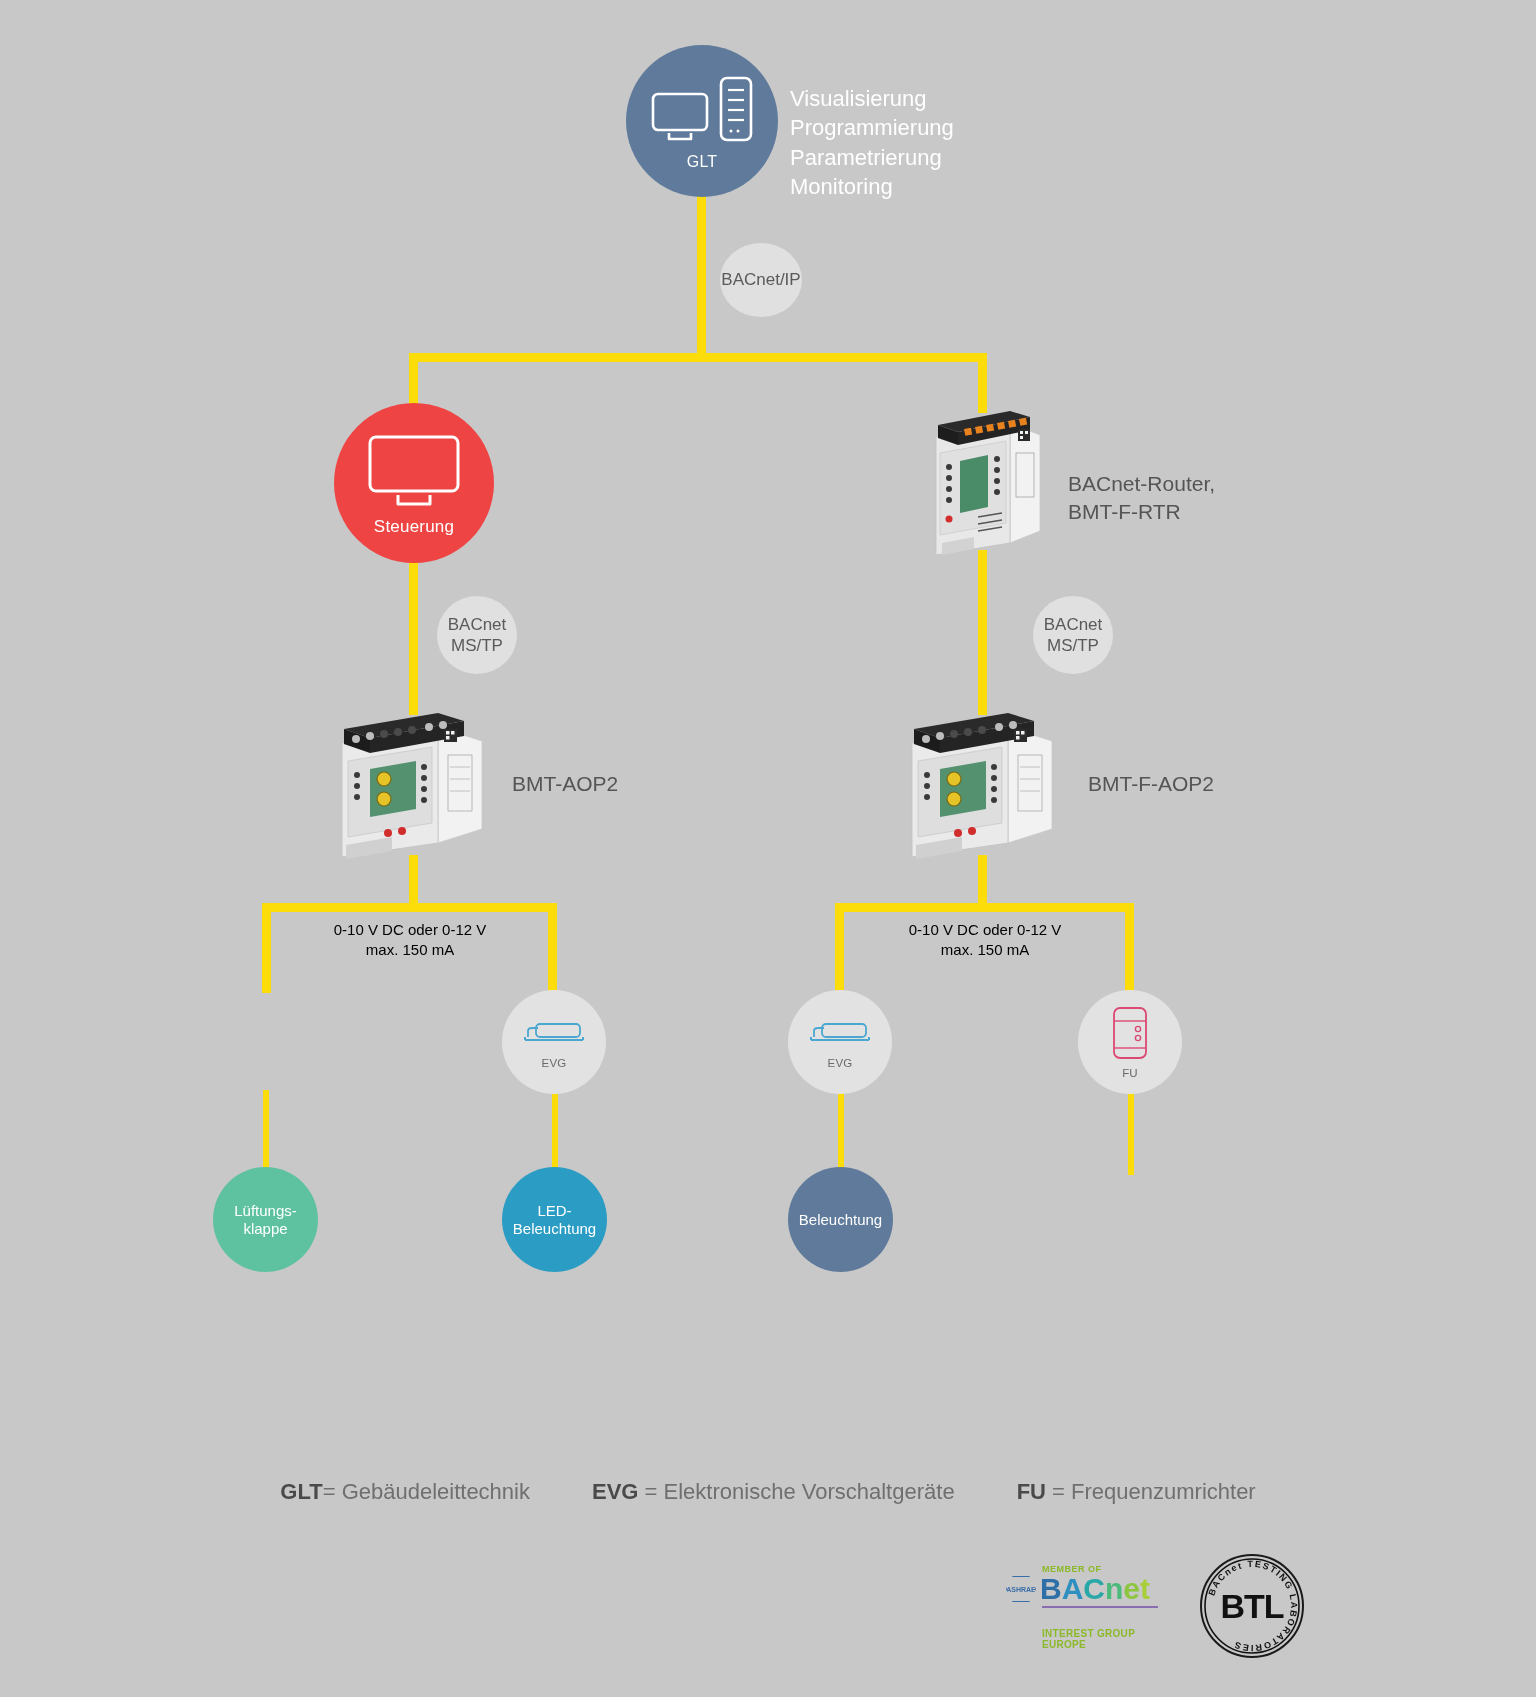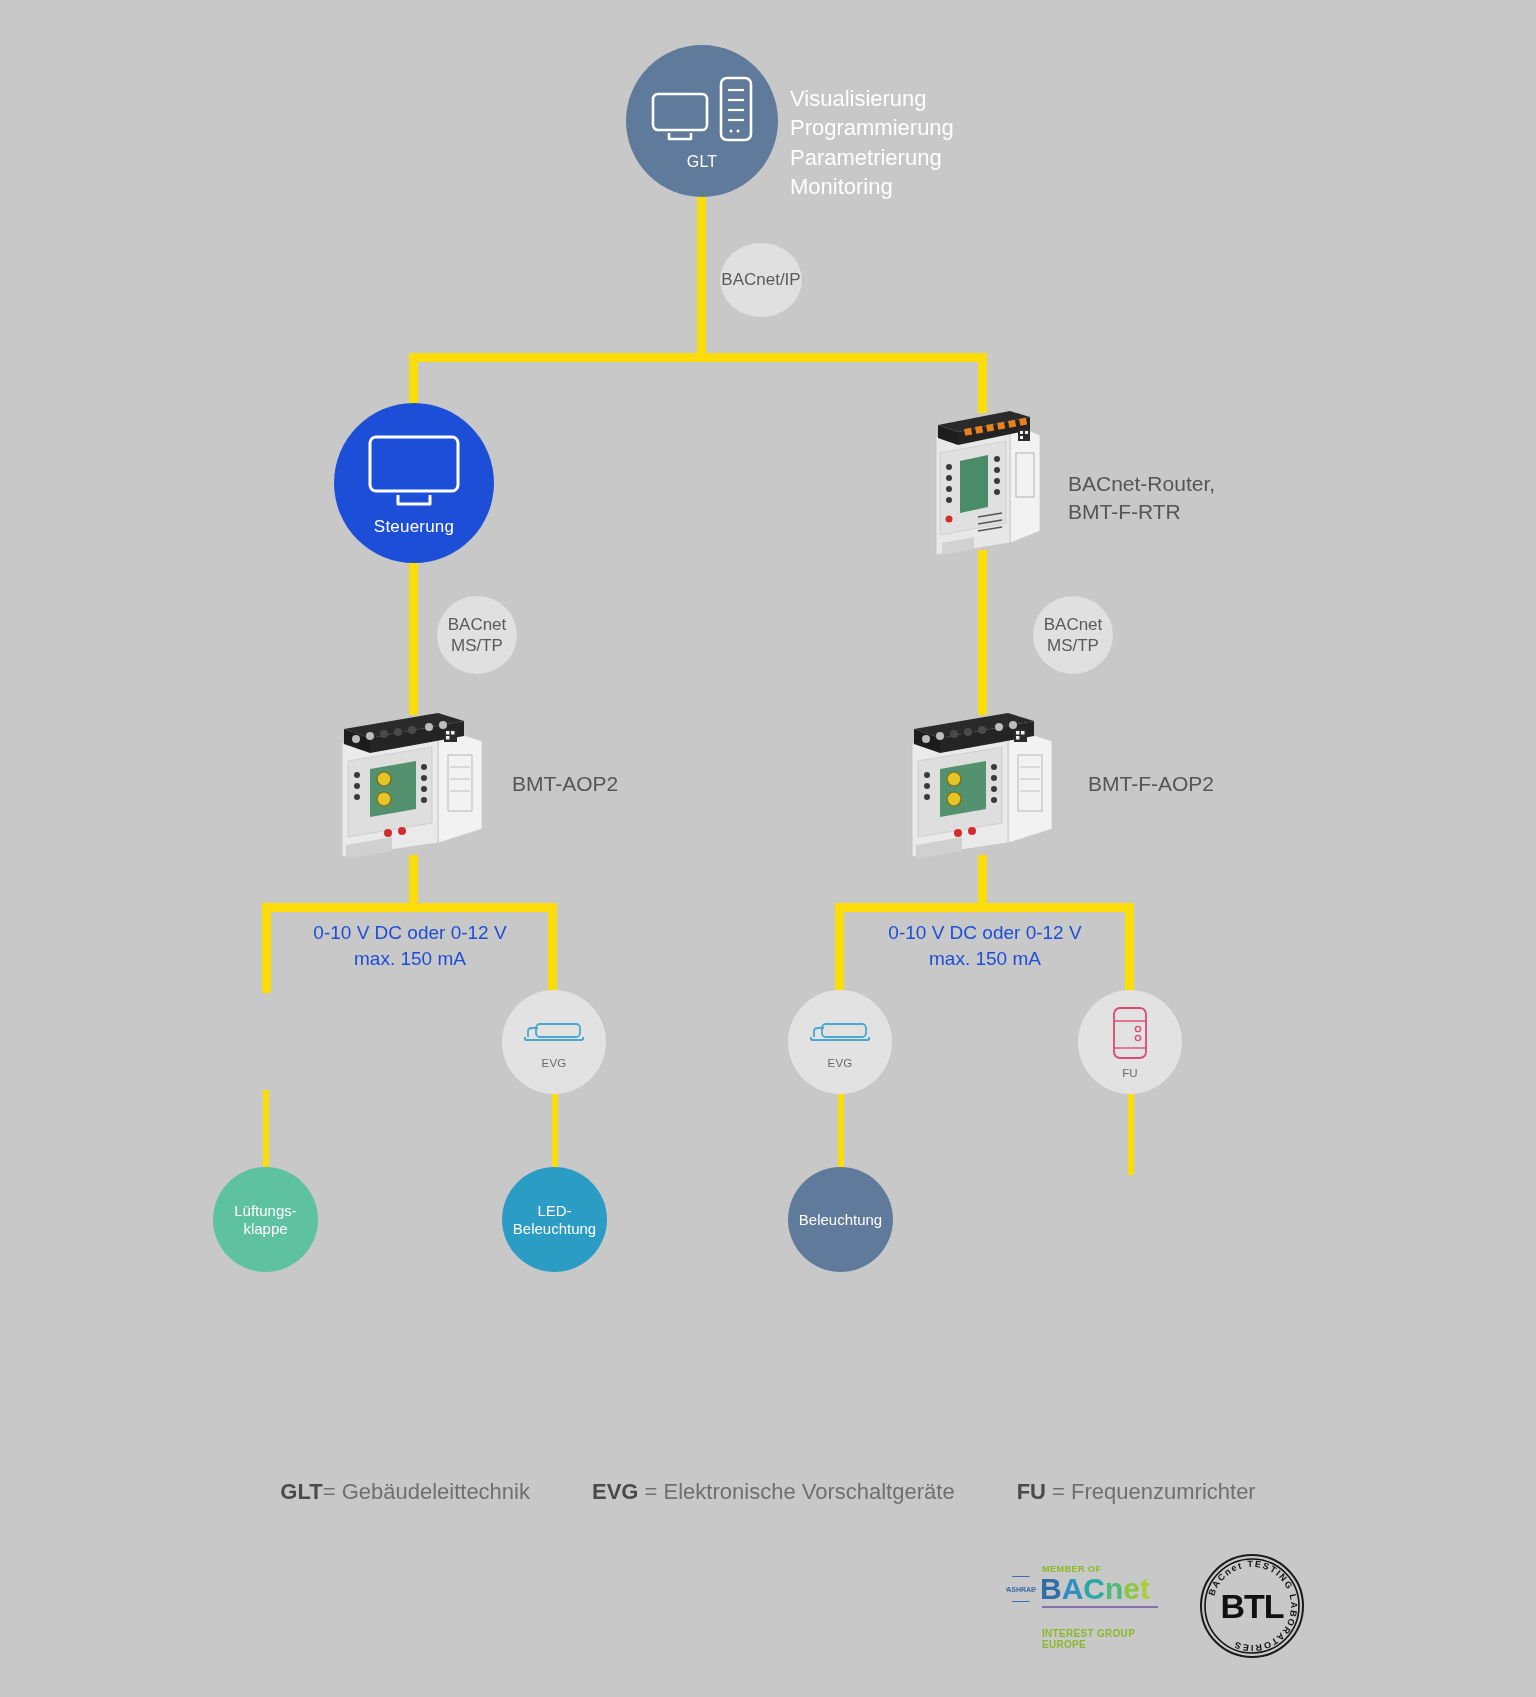--- a/index.html
+++ b/index.html
@@ -46,21 +46,21 @@
   .glt {
     width: 152px; height: 152px;
     background: #5f7a9b;
     left: 626px; top: 45px;
   }
   .glt .icons { display: flex; align-items: flex-end; gap: 10px; margin-bottom: 4px; margin-top: 6px;}
   .glt .node-label { font-size: 16px; margin-top: 6px; }
 
   .steuerung {
     width: 160px; height: 160px;
-    background: #1d4ed8;
+    background: #ef4444;
     left: 334px; top: 403px;
   }
   .steuerung .node-label { font-size: 17px; margin-top: 10px; }
 
   
   .bubble {
     position: absolute;
     border-radius: 50%;
     background: #e0e0e0;
     display: flex;
@@ -115,22 +115,22 @@
     position: absolute;
     color: #555;
     font-size: 21px;
     line-height: 1.35;
     white-space: pre-line;
   }
 
   .edge-label {
     position: absolute;
     text-align: center;
-    color: #1d4ed8;
-    font-size: 19px;
+    color: #000000;
+    font-size: 15px;
     line-height: 1.35;
     white-space: pre-line;
   }
 
   
   .legend {
     position: absolute;
     left: 0; top: 1443px;
     width: 1536px;
     display: flex;

